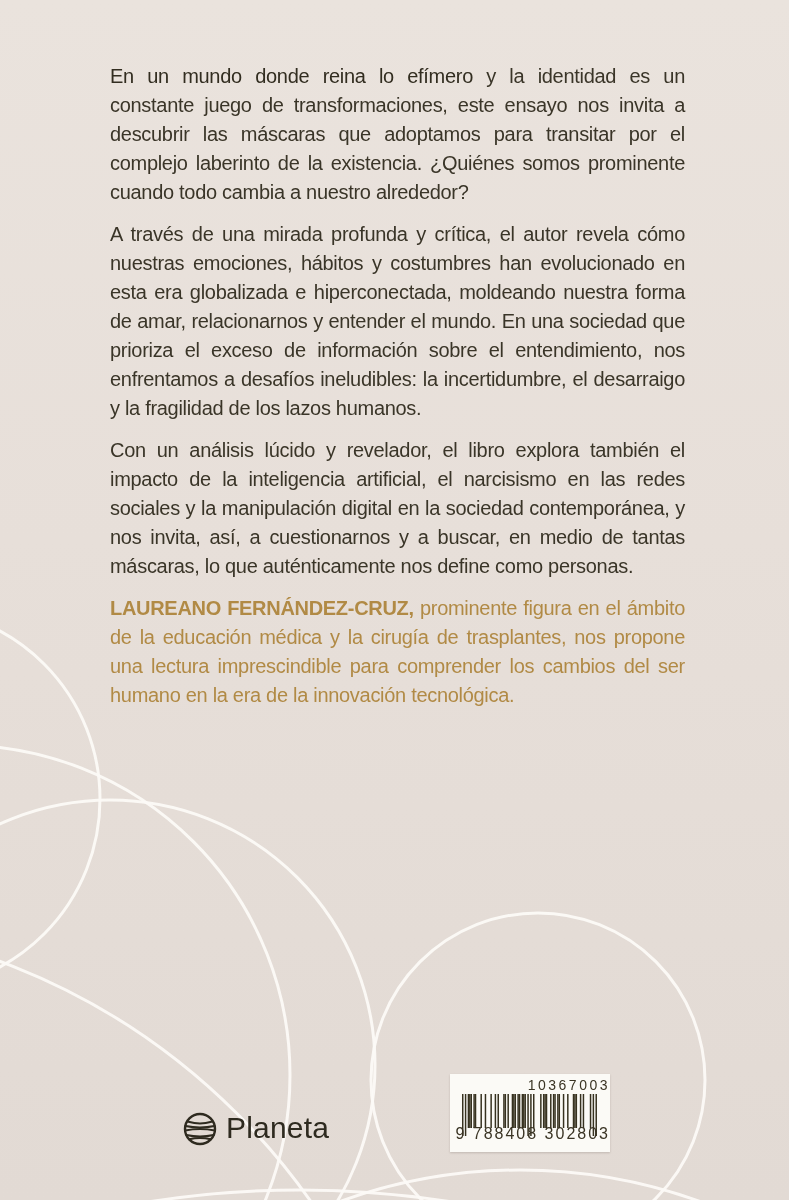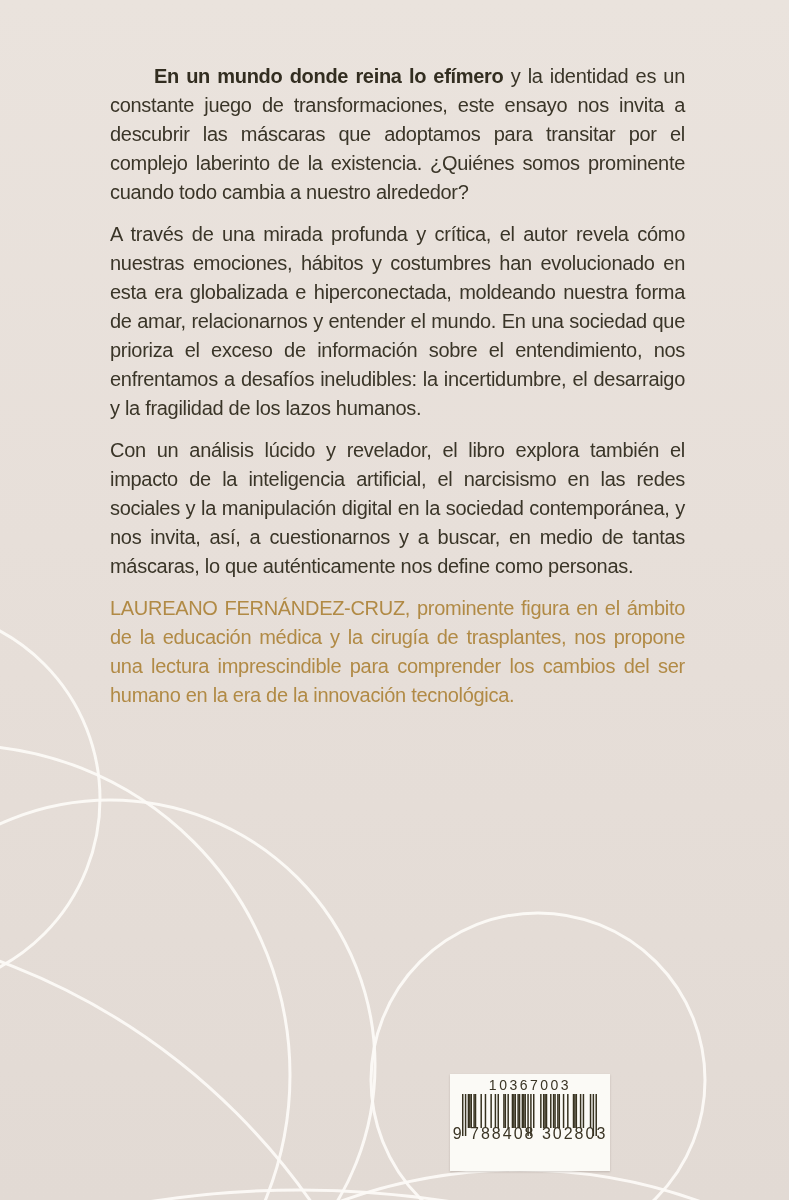--- a/index.html
+++ b/index.html
@@ -13,40 +13,40 @@
   svg.decor{position:absolute;left:0;top:0;pointer-events:none;}
   .decor circle{fill:none;stroke:#fcfaf7;stroke-width:3;opacity:.95;}
 
   .blurb{
     position:absolute;left:110px;top:62px;width:575px;
     color:#3a3528;
     font-size:20px;line-height:29px;letter-spacing:-0.3px;
     text-align:justify;
   }
   .blurb p{margin:0 0 13px 0;}
-  .lead-bold{font-weight:bold;color:#322d20;margin-left:44px;}
+  .lead-bold{font-weight:normal;color:#322d20;}
   .author-note{color:#b18a45;}
-  .author-name{color:#b18a45;}
+  .author-name{color:#b18a45;font-weight:bold;}
 
   .publisher{
     position:absolute;left:183px;top:1112px;
     display:flex;align-items:center;gap:9px;
     color:#2e2a1f;
   }
   .publisher .globe{display:block;}
   .publisher-name{
     font-size:30px;letter-spacing:0.2px;line-height:1;
     transform:translateY(-1px);
   }
 
   .barcode{
-    position:absolute;left:450px;top:1074px;width:160px;height:97px;
+    position:absolute;left:450px;top:1074px;width:160px;height:78px;
     background:#fbfaf6;
     box-shadow:0 1px 2px rgba(90,80,70,.25);
-    text-align:center;
+    text-align:right;
     color:#3a3424;
   }
   .product-code{
     font-size:14px;letter-spacing:2.5px;line-height:16px;margin-top:3px;
   }
   .bars{display:block;margin:1px auto 0 auto;}
   .isbn{
     font-size:16px;letter-spacing:2px;line-height:13px;margin-top:-11px;
     position:relative;
   }
@@ -69,20 +69,31 @@
   <div class="blurb">
     <p><span class="lead-bold">En un mundo donde reina lo efímero</span><span> y la identidad es un constante juego de transformaciones, este ensayo nos invita a descubrir las máscaras que adoptamos para transitar por el complejo laberinto de la existencia. ¿Quiénes somos prominente cuando todo cambia a nuestro alrededor?</span></p>
 
     <p><span>A través de una mirada profunda y crítica, el autor revela cómo nuestras emociones, hábitos y costumbres han evolucionado en esta era globalizada e hiperconectada, moldeando nuestra forma de amar, relacionarnos y entender el mundo. En una sociedad que prioriza el exceso de información sobre el entendimiento, nos enfrentamos a desafíos ineludibles: la incertidumbre, el desarraigo y la fragilidad de los lazos humanos.</span></p>
 
     <p><span>Con un análisis lúcido y revelador, el libro explora también el impacto de la inteligencia artificial, el narcisismo en las redes sociales y la manipulación digital en la sociedad contemporánea, y nos invita, así, a cuestionarnos y a buscar, en medio de tantas máscaras, lo que auténticamente nos define como personas.</span></p>
 
     <p class="author-note"><span class="author-name">LAUREANO FERNÁNDEZ-CRUZ,</span><span> prominente figura en el ámbito de la educación médica y la cirugía de trasplantes, nos propone una lectura imprescindible para comprender los cambios del ser humano en la era de la innovación tecnológica.</span></p>
   </div>
 
+  <div class="publisher">
+    <svg class="globe" width="34" height="34" viewBox="0 0 34 34" fill="none" stroke="#2e2a1f" stroke-width="2" stroke-linecap="round">
+      <circle cx="17" cy="17" r="15" stroke-width="2.4"></circle>
+      <path d="M5.5 9.8  Q17 13.2 28.5 9.8"></path>
+      <path d="M2.6 14   Q17 17   31.4 14"></path>
+      <path d="M2.1 18.6 Q17 15.6 31.9 18.6"></path>
+      <path d="M3.3 23   Q17 26   30.7 23"></path>
+      <path d="M6.2 27.2 Q17 24.6 27.8 27.2"></path>
+    </svg>
+    <span class="publisher-name">Planeta</span>
+  </div>
 
   <div class="barcode">
     <div class="product-code">10367003</div>
     <svg id="bars" class="bars" width="146" height="44" viewBox="0 0 146 44">
         <rect x="5.00" y="0" width="1.48" height="42" fill="#36311f"></rect>
         <rect x="7.84" y="0" width="1.48" height="42" fill="#36311f"></rect>
         <rect x="10.68" y="0" width="1.48" height="34" fill="#36311f"></rect>
         <rect x="12.10" y="0" width="1.48" height="34" fill="#36311f"></rect>
         <rect x="13.52" y="0" width="1.48" height="34" fill="#36311f"></rect>
         <rect x="16.36" y="0" width="1.48" height="34" fill="#36311f"></rect>

